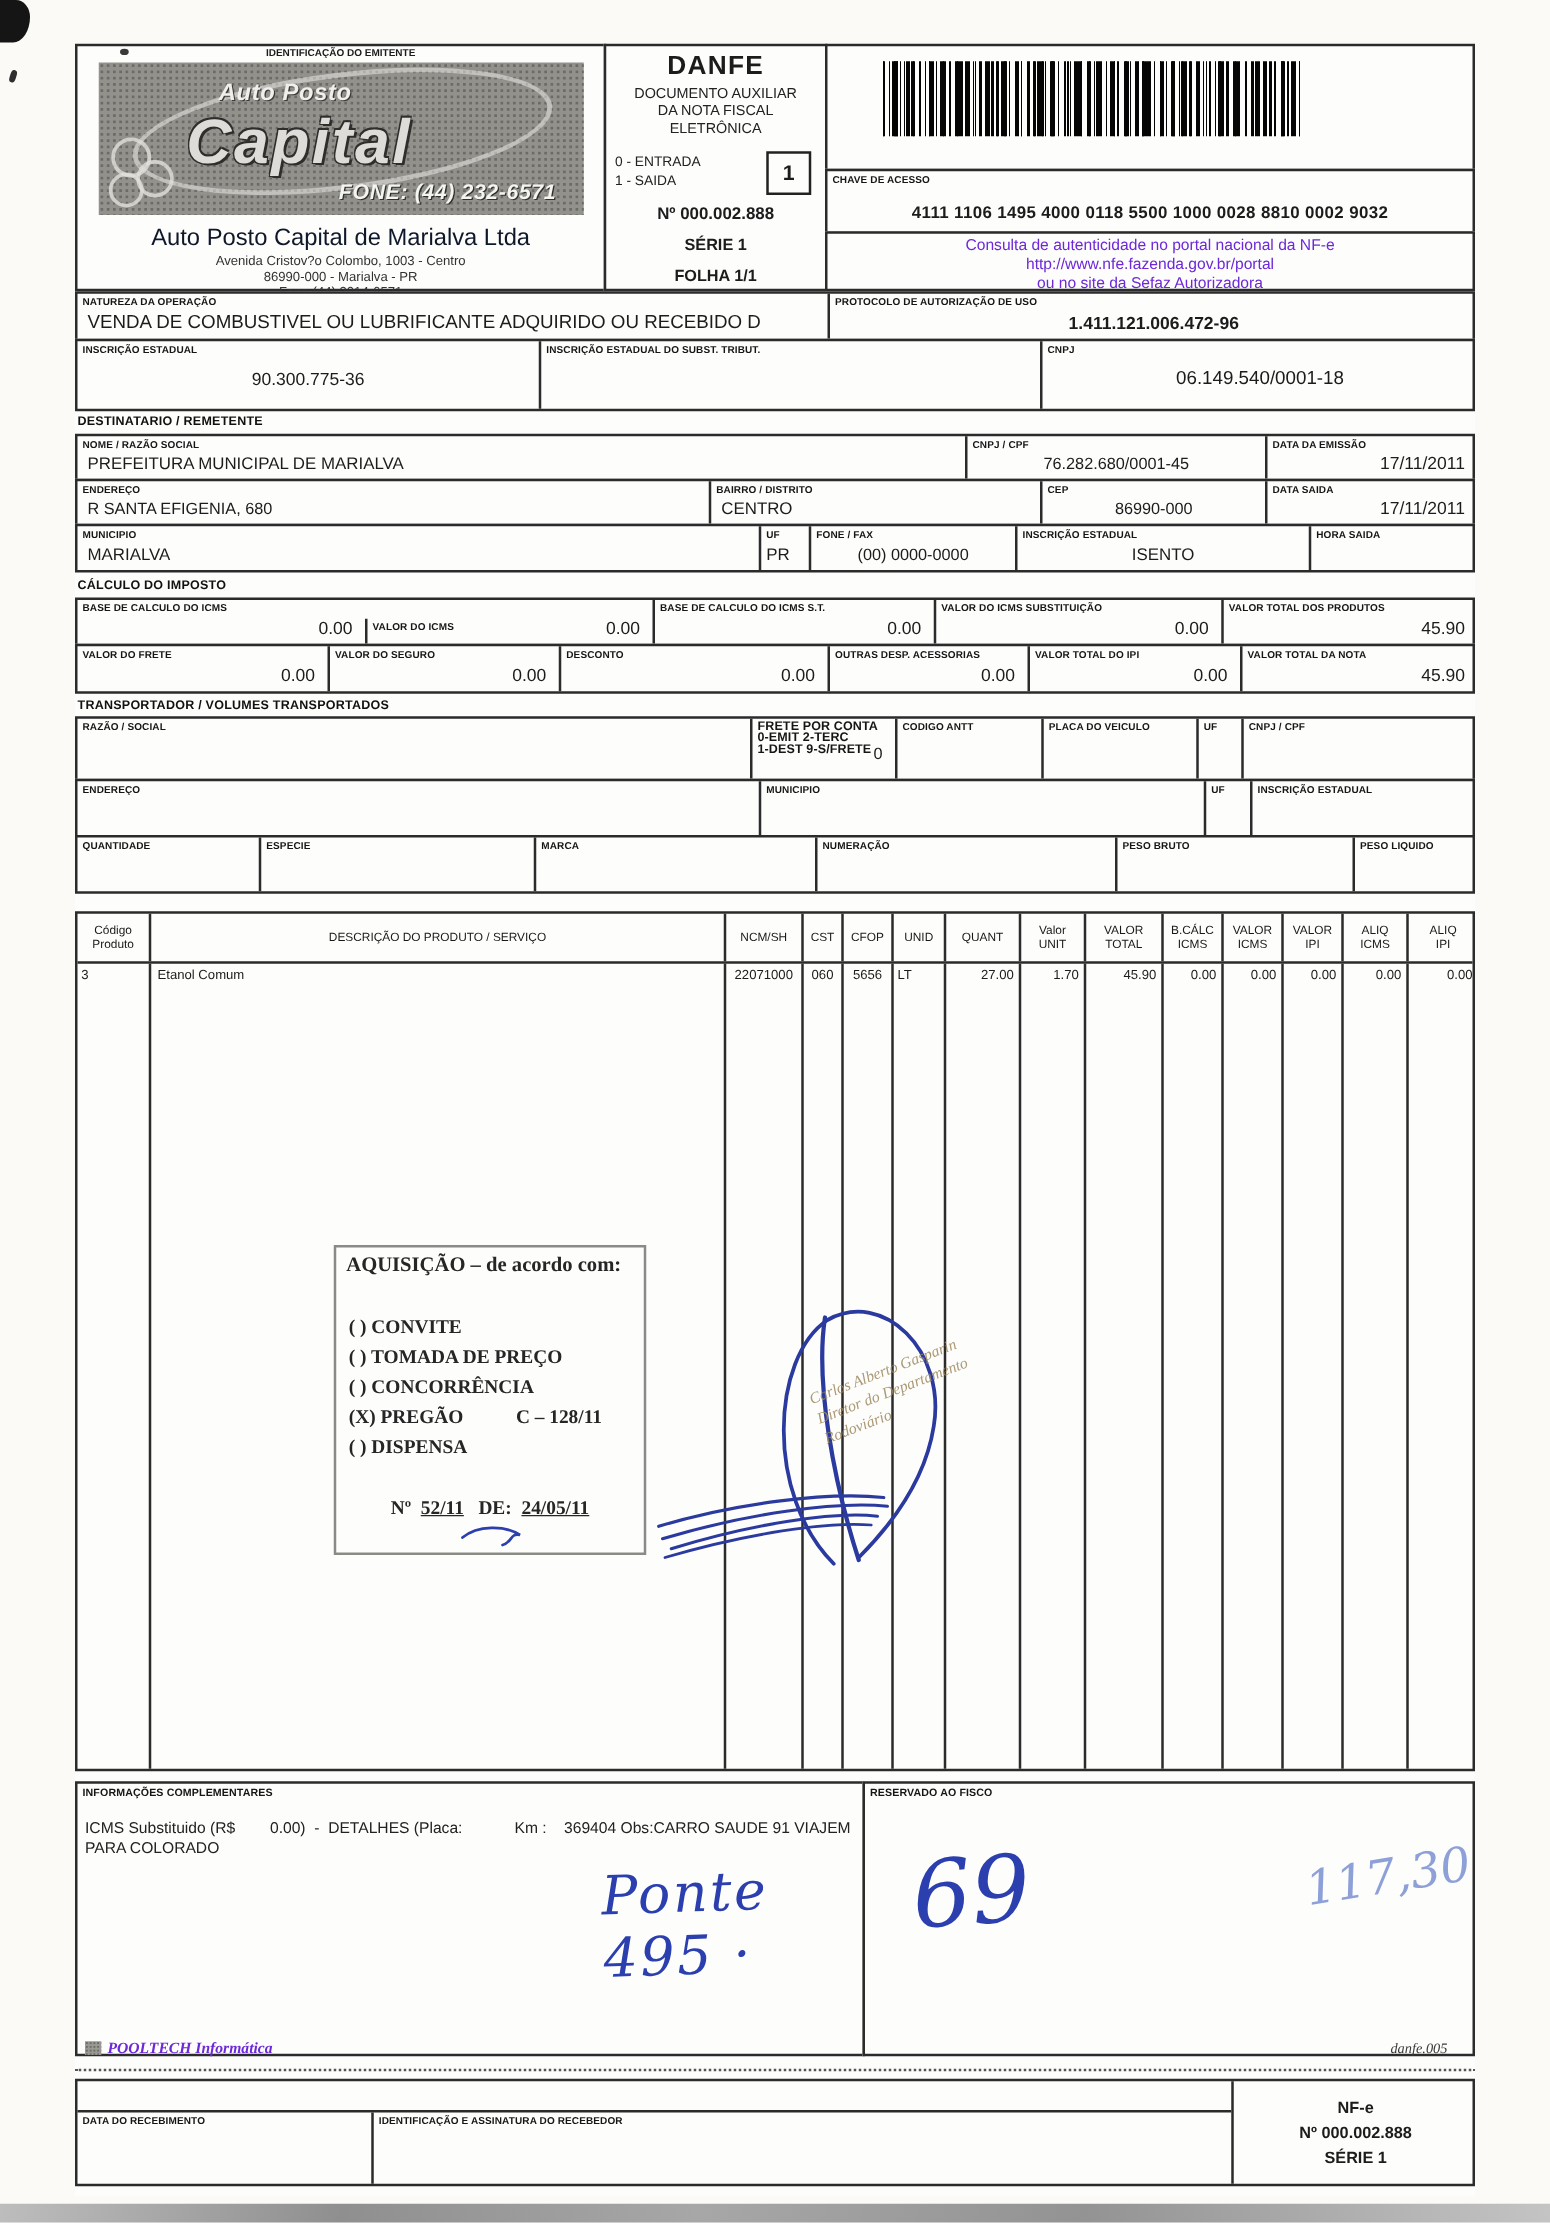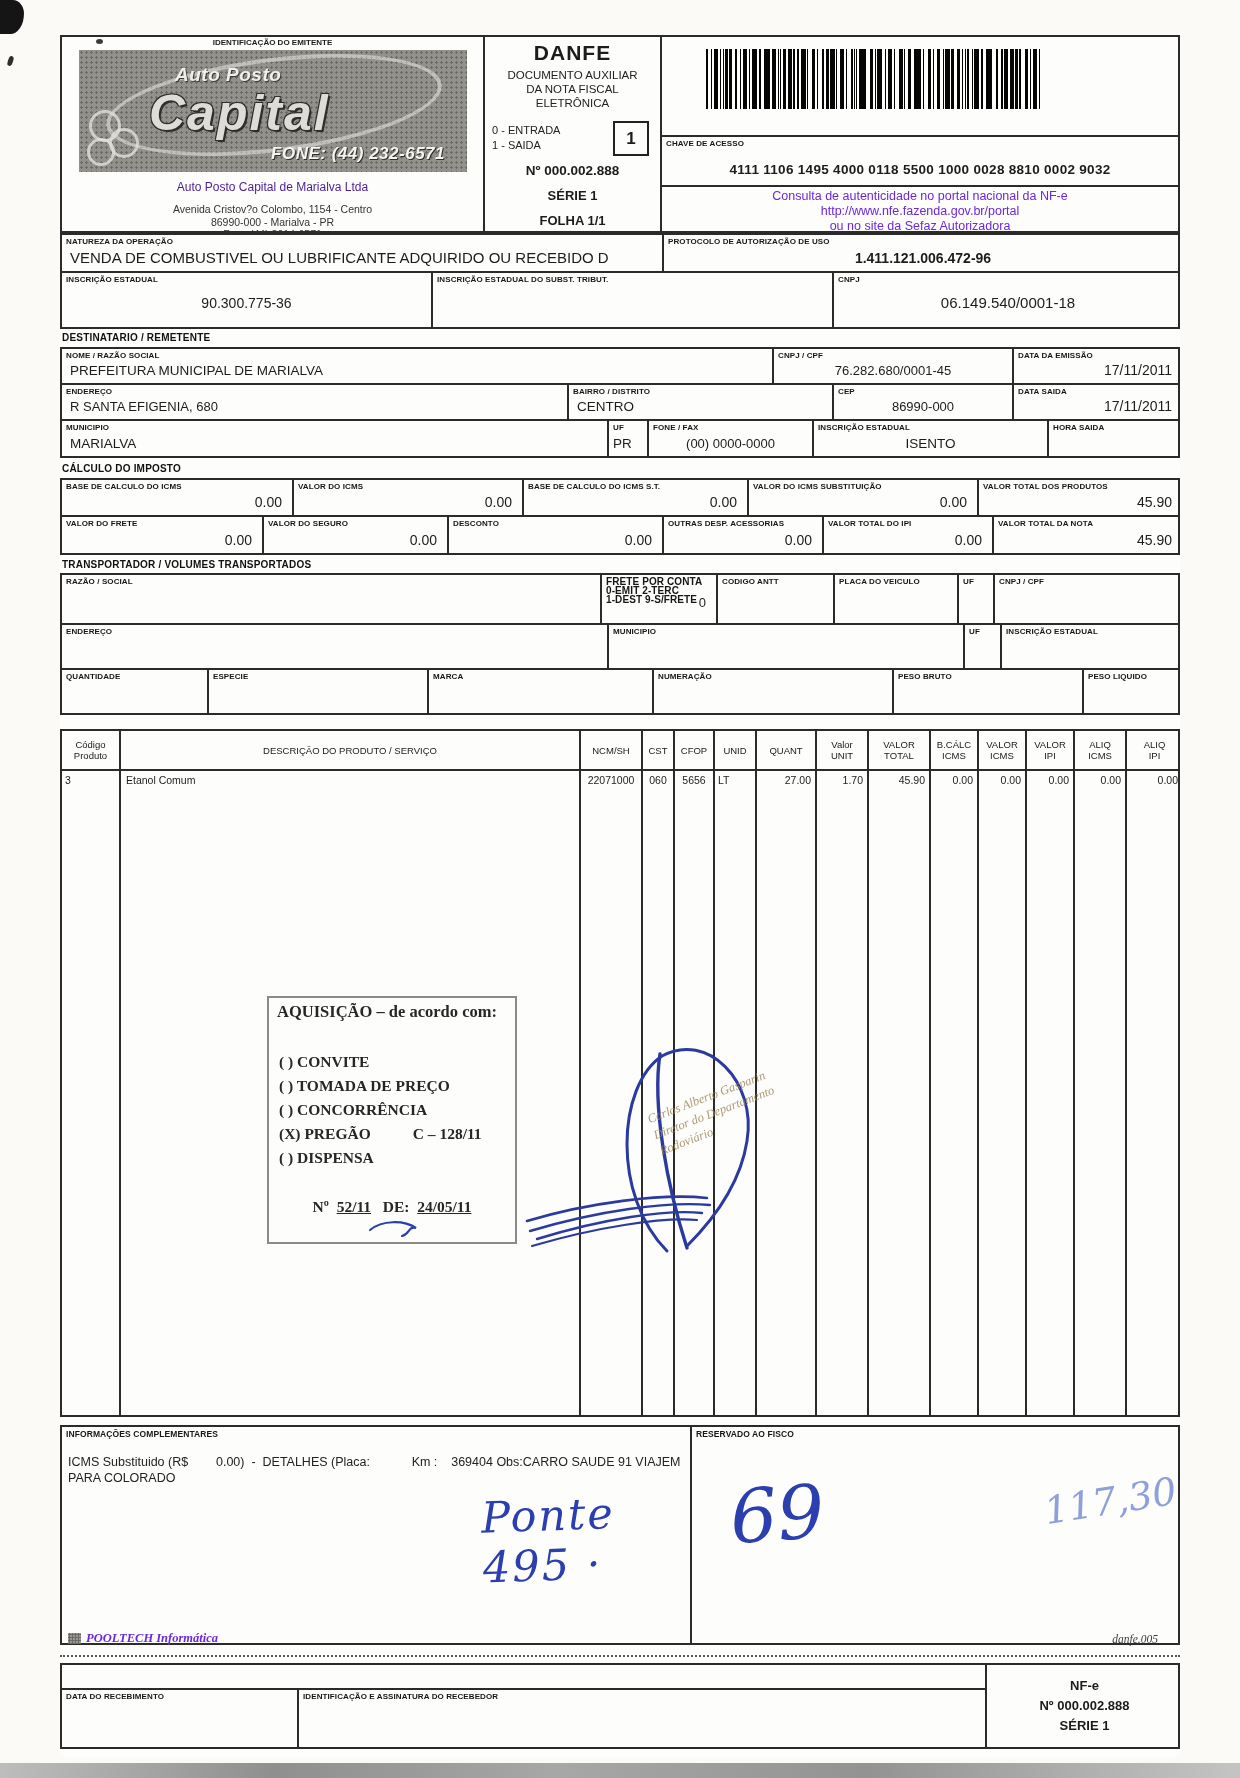--- a/index.html
+++ b/index.html
@@ -38,21 +38,21 @@
   .b2{left:30px;top:78px;width:24px;height:24px;}
   .b3{left:8px;top:88px;width:22px;height:22px;}
   .logo-top{position:absolute;left:96px;top:14px;font-size:19px;font-weight:700;font-style:italic;
         color:#f0efec;text-shadow:1.5px 1.5px 0 #38383620;letter-spacing:.5px;
         text-shadow:1px 1px 0 #3a3a38;}
   .logo-main{position:absolute;left:70px;top:34px;font-size:50px;font-weight:700;font-style:italic;
         color:#dddcd8;letter-spacing:2px;
         text-shadow:2px 2px 0 #2e2e2c,-1px -1px 0 #2e2e2c,1px -1px 0 #2e2e2c,-1px 1px 0 #2e2e2c;}
   .logo-phone{position:absolute;right:22px;bottom:8px;font-size:17px;font-weight:700;font-style:italic;
         color:#f4f4f1;text-shadow:1px 1px 0 #2f2f2d;letter-spacing:.5px;}
-  .emit-name{position:absolute;left:0;right:0;top:143px;text-align:center;font-size:12px;color:#4c1d95;}
+  .emit-name{position:absolute;left:0;right:0;top:143px;text-align:center;font-size:19px;color:#0f172a;}
   .emit-a1{position:absolute;left:0;right:0;top:166px;text-align:center;font-size:10.5px;color:#333;}
   .emit-a2{position:absolute;left:0;right:0;top:179px;text-align:center;font-size:10.5px;color:#333;}
   .emit-a3{position:absolute;left:0;right:0;top:191px;text-align:center;font-size:10.5px;color:#333;}
 
   .danfe-box{position:absolute;left:423px;top:0;width:179px;height:198px;}
   .danfe-title{position:absolute;top:4px;left:0;right:0;text-align:center;font-size:21px;font-weight:700;letter-spacing:1px;}
   .danfe-sub{position:absolute;top:31px;left:0;right:0;text-align:center;font-size:11.5px;line-height:14px;color:#222;}
   .danfe-es{position:absolute;left:7px;top:86px;font-size:11px;line-height:15px;color:#222;}
   .danfe-type{position:absolute;right:11px;top:84px;width:32px;height:31px;border:2.5px solid #222;
         text-align:center;line-height:31px;font-size:17px;font-weight:700;}
@@ -146,21 +146,21 @@
       <div class="logo">
         <div class="logo-swoosh"></div>
         <div class="logo-bub b1"></div>
         <div class="logo-bub b2"></div>
         <div class="logo-bub b3"></div>
         <div class="logo-top">Auto Posto</div>
         <div class="logo-main">Capital</div>
         <div class="logo-phone">FONE: (44) 232-6571</div>
       </div>
       <div class="emit-name">Auto Posto Capital de Marialva Ltda</div>
-      <div class="emit-a1">Avenida Cristov?o Colombo, 1154 - Centro</div>
+      <div class="emit-a1">Avenida Cristov?o Colombo, 1003 - Centro</div>
       <div class="emit-a2">86990-000 - Marialva - PR</div>
       <div class="emit-a3">Fone (44) 3014-6571</div>
     </div>
 
     <div class="box danfe-box">
       <div class="danfe-title">DANFE</div>
       <div class="danfe-sub pre">DOCUMENTO AUXILIAR
 DA NOTA FISCAL
 ELETRÔNICA</div>
       <div class="danfe-es">
@@ -270,21 +270,21 @@
       <div class="vc"></div>
     </div>
   </div>
 
   <div class="sect-title" style="top:428px;">CÁLCULO DO IMPOSTO</div>
   <div class="row" style="top:443px;height:39px;">
     <div class="cell first" style="left:0;width:230px;">
       <span class="lb">BASE DE CALCULO DO ICMS</span>
       <div class="vr">0.00</div>
     </div>
-    <div class="cell" style="left:230px;width:230px;">
+    <div class="cell" style="left:230px;width:230px;margin-top:15px;">
       <span class="lb">VALOR DO ICMS</span>
       <div class="vr">0.00</div>
     </div>
     <div class="cell" style="left:460px;width:225px;">
       <span class="lb">BASE DE CALCULO DO ICMS S.T.</span>
       <div class="vr">0.00</div>
     </div>
     <div class="cell" style="left:685px;width:230px;">
       <span class="lb">VALOR DO ICMS SUBSTITUIÇÃO</span>
       <div class="vr">0.00</div>

